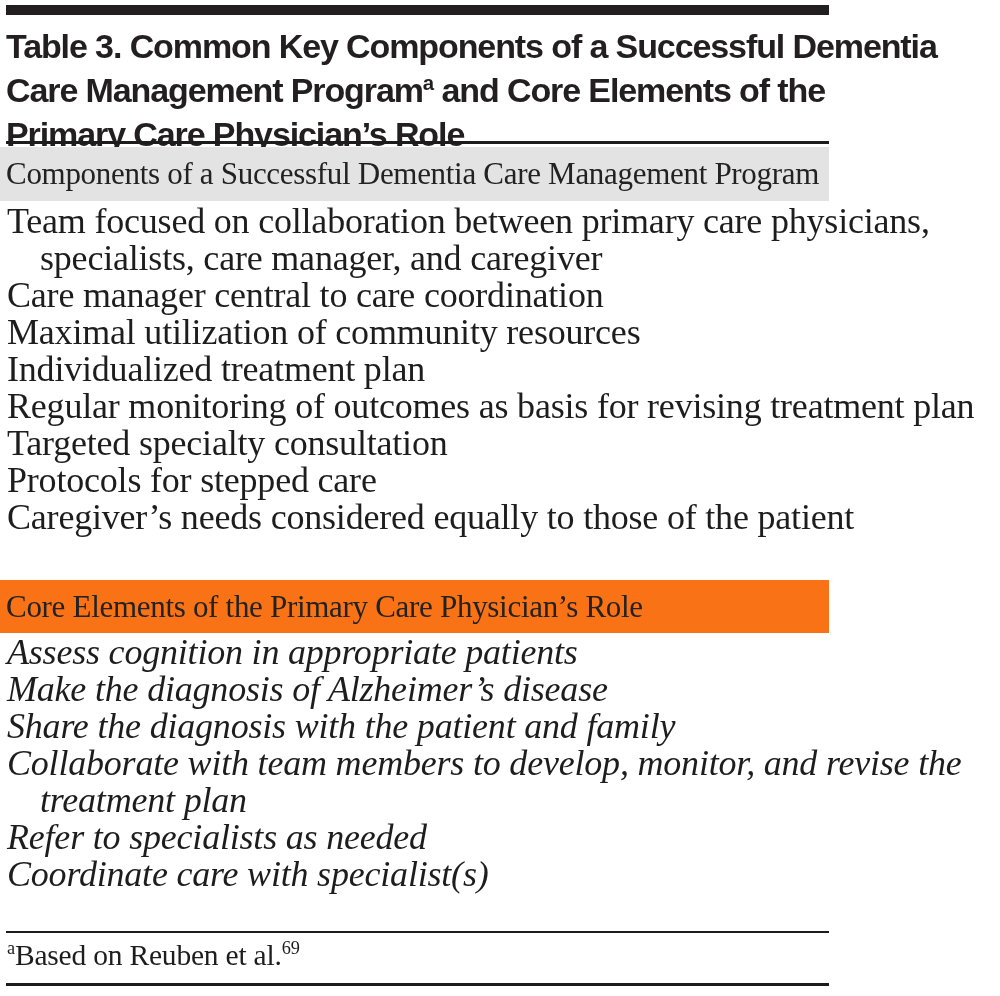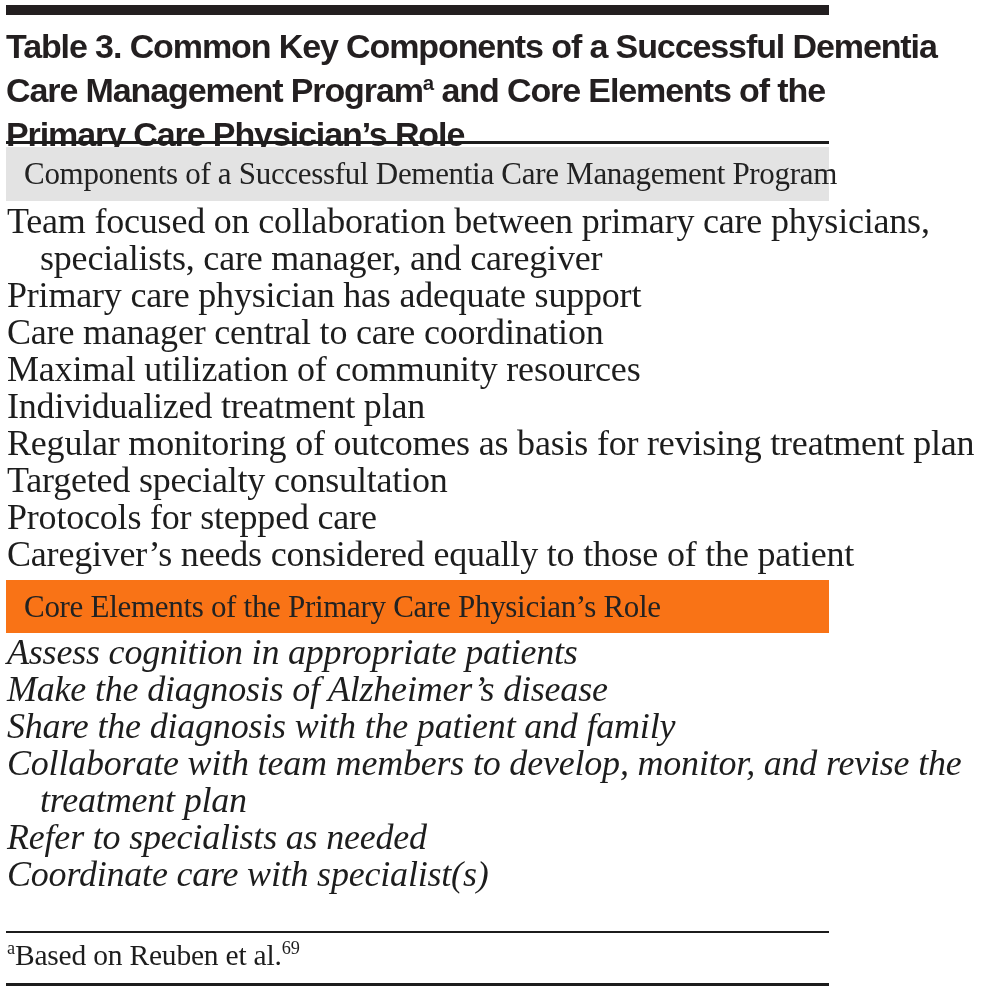--- a/index.html
+++ b/index.html
@@ -29,23 +29,23 @@
   }
   .title .t-line { white-space: nowrap; }
   .title sup { font-size: 60%; vertical-align: super; line-height: 0; }
 
   .title-rule {
     position: absolute; left: 6px; right: 10px; top: 141px; height: 3px;
     background: #1c1c1c;
   }
 
   .section-header {
-    position: absolute; left: 6px; right: 10px; height: 54px;
+    position: absolute; left: 0; right: 10px; height: 54px;
     display: flex; align-items: center;
-    padding-left: 18px;
+    padding-left: 6px;
     font-size: 31px;
     letter-spacing: -0.3px;
     white-space: nowrap;
     color: #222222;
   }
   .section-header.h1 { top: 147px; }
   .section-header.h2 { top: 580px; height: 53px; }
 
   .section-body {
     position: absolute; left: 7px; width: 980px;
@@ -92,23 +92,20 @@
   <div class="title-rule" style="background: rgb(28, 28, 28);"></div>
 
   <div class="section-header h1" style="background: rgb(227, 227, 227);">Components of a Successful Dementia Care Management Program</div>
 
   <div class="section-body b1">
       <div>
         <div class="row-line">Team focused on collaboration between primary care physicians,</div>
         <div class="row-line indent">specialists, care manager, and caregiver</div>
       </div>
       <div>
-        <div class="row-line">Primary care physician has adequate support</div>
-      </div>
-      <div>
         <div class="row-line">Care manager central to care coordination</div>
       </div>
       <div>
         <div class="row-line">Maximal utilization of community resources</div>
       </div>
       <div>
         <div class="row-line">Individualized treatment plan</div>
       </div>
       <div>
         <div class="row-line">Regular monitoring of outcomes as basis for revising treatment plan</div>

